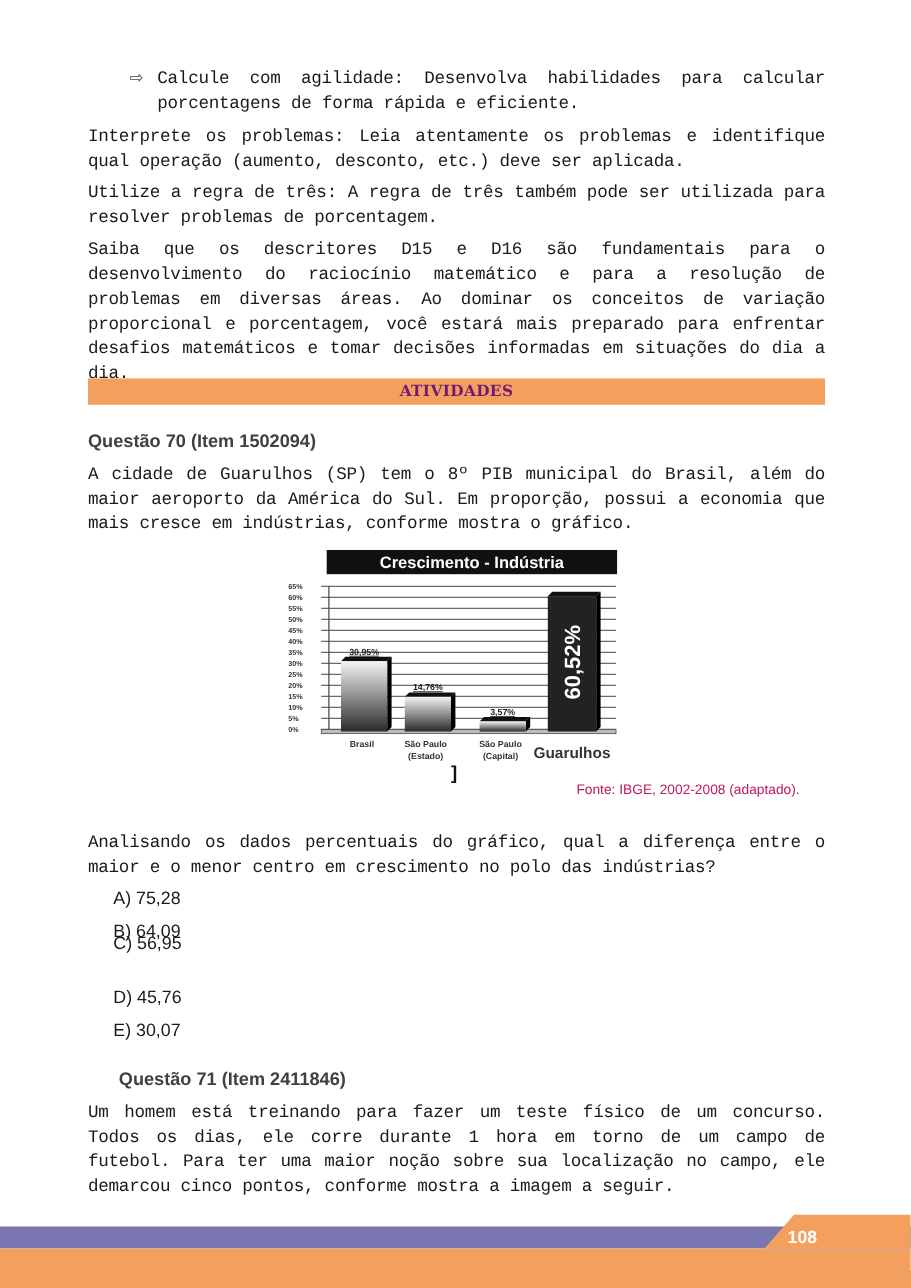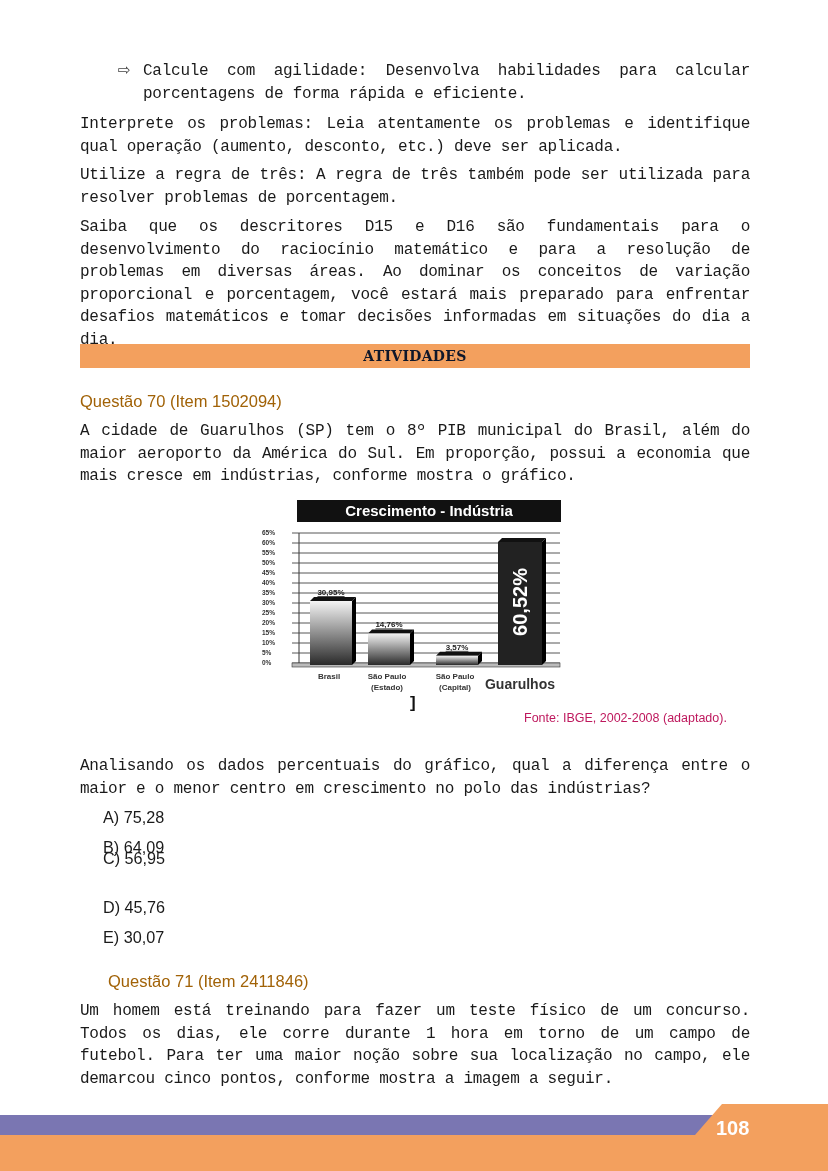--- a/index.html
+++ b/index.html
@@ -5,30 +5,30 @@
   html, body { margin: 0; padding: 0; }
   body { width: 828px; height: 1171px; background: #ffffff; position: relative; overflow: hidden;
          font-family: "Liberation Sans", "DejaVu Sans", sans-serif; color: #1a1a1a; }
   .txt { position: absolute; left: 80px; width: 670px; font-size: 16px; line-height: 22.5px;
          text-align: justify; letter-spacing: -0.25px; font-family: Liberation Mono, monospace; }
   .txt.ind { left: 143px; width: 607px; }
   .bullet { position: absolute; left: 118px; top: 61px; font-size: 15px; color: #444; }
   .banner { position: absolute; left: 80px; top: 344px; width: 670px; height: 24px; background: #f4a261;
             background: #f3a05e; text-align: center; }
   .banner span { font-family: "DejaVu Serif", "Liberation Serif", serif; font-weight: bold; font-size: 14px;
-                 line-height: 24px; color: #0f172a; letter-spacing: 0.3px; }
-  .qtitle { position: absolute; left: 80px; font-weight: normal; font-size: 16.5px; line-height: 22px; color: #a16207; }
+                 line-height: 24px; color: #701a75; letter-spacing: 0.3px; }
+  .qtitle { position: absolute; left: 80px; font-weight: bold; font-size: 16.5px; line-height: 22px; color: #404040; }
   .opt { position: absolute; left: 103px; font-size: 16.2px; line-height: 22px; }
   .source { position: absolute; left: 524px; top: 711px; font-size: 12.5px; color: #be185d; }
   .bracket { position: absolute; left: 410px; top: 693px; font-size: 17px; font-weight: bold; color: #111; }
   .chart { position: absolute; left: 262px; top: 497px; width: 300px; height: 198px; }
   .footer-purple { position: absolute; left: 0; top: 1115px; width: 828px; height: 20px; background: #7a76b2; }
   .footer-orange { position: absolute; left: 0; top: 1135px; width: 828px; height: 36px; background: #f3a05e; }
   .footer-tab { position: absolute; left: 0; top: 1104px; width: 828px; height: 31px; }
-  .pagenum { position: absolute; left: 716px; top: 1117px; font-weight: bold; font-size: 20px; color: #fff; }
+  .pagenum { position: absolute; left: 716px; top: 1117px; font-weight: bold; font-size: 16px; color: #fff; }
 </style>
 </head>
 <body>
 
 <span class="bullet">⇨</span>
 <div class="txt ind" style="top:60px;">Calcule com agilidade: Desenvolva habilidades para calcular porcentagens de forma rápida e eficiente.</div>
 <div class="txt" style="top:113px;">Interprete os problemas: Leia atentamente os problemas e identifique qual operação (aumento, desconto, etc.) deve ser aplicada.</div>
 <div class="txt" style="top:164px;">Utilize a regra de três: A regra de três também pode ser utilizada para resolver problemas de porcentagem.</div>
 <div class="txt" style="top:216px;">Saiba que os descritores D15 e D16 são fundamentais para o desenvolvimento do raciocínio matemático e para a resolução de problemas em diversas áreas. Ao dominar os conceitos de variação proporcional e porcentagem, você estará mais preparado para enfrentar desafios matemáticos e tomar decisões informadas em situações do dia a dia.</div>
 

